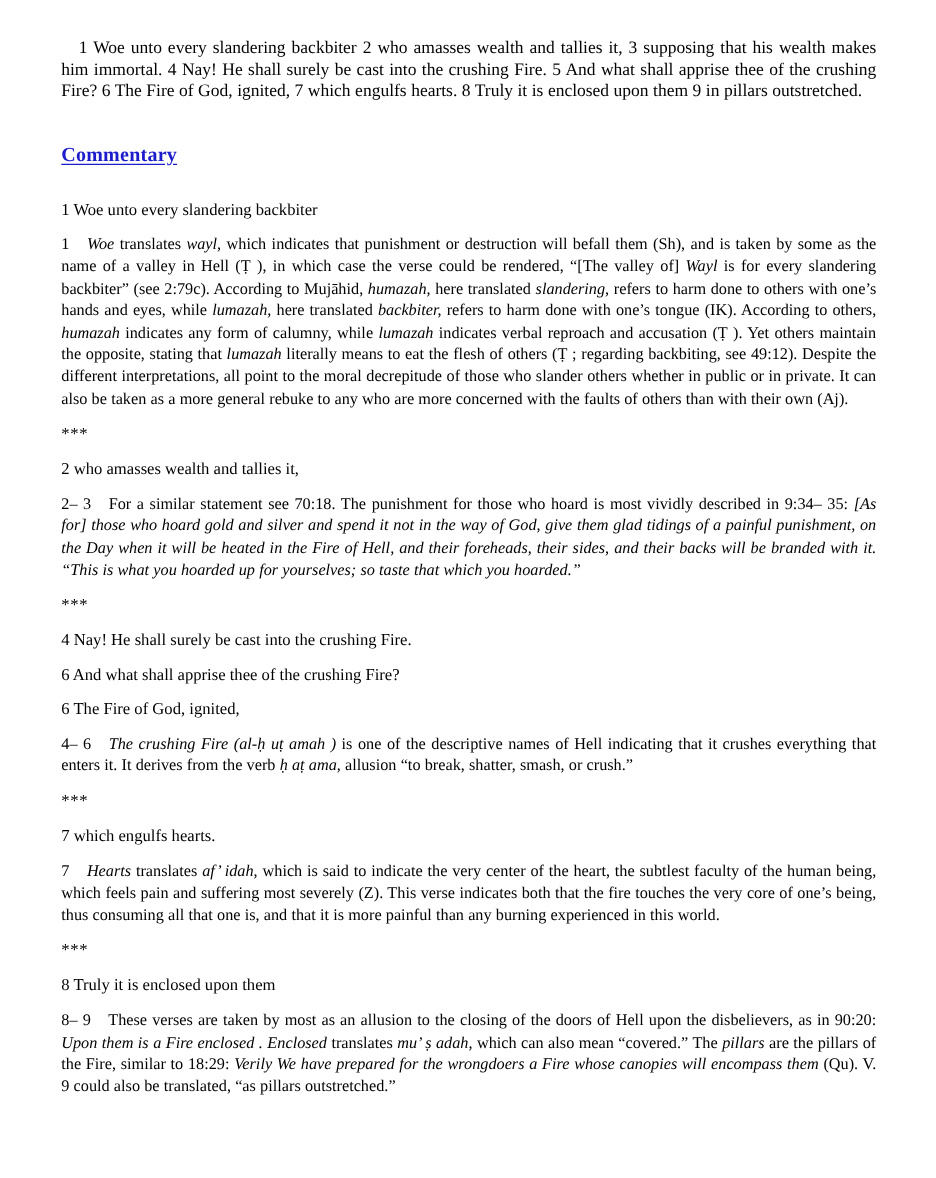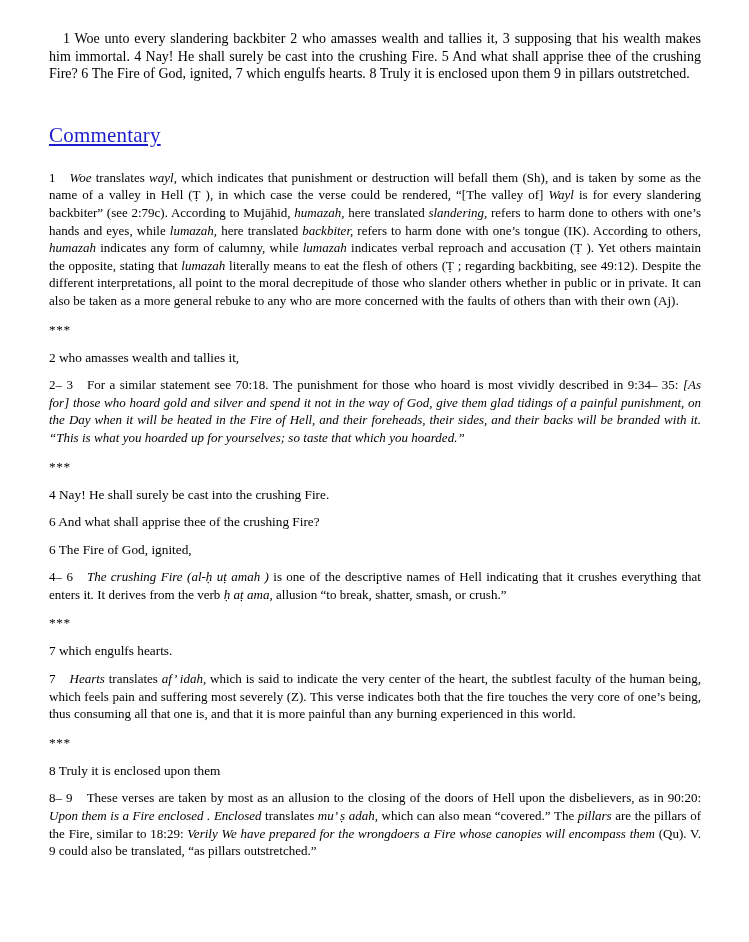--- a/index.html
+++ b/index.html
@@ -31,26 +31,26 @@
   .verse-block {
     font-size: 14px;
     line-height: 17.6px;
     text-align: justify;
     text-indent: 14px;
     margin: 0 0 6px 0;
     word-spacing: 0.1px;
   }
   
   .heading {
-    font-size: 21px;
-    font-weight: normal;
+    font-size: 16px;
+    font-weight: bold;
     color: #1c1ccc;
     text-decoration: underline;
     text-underline-offset: 2px;
-    margin: 26px 0 12px 0;
+    margin: 16px 0 12px 0;
     letter-spacing: 0.2px;
     line-height: 24px;
     display: inline-block;
   }
   .heading-wrap {
     margin: 14px 0 10px 0;
   }
   
   .verse-line {
     font-size: 13.3px;
@@ -87,20 +87,21 @@
 <div class="page">
   <div class="content">
 
     <p class="verse-block">1 Woe unto every slandering backbiter 2 who amasses wealth and tallies it, 3 supposing that his wealth makes him immortal. 4 Nay! He shall surely be cast into the crushing Fire. 5 And what shall apprise thee of the crushing Fire? 6 The Fire of God, ignited, 7 which engulfs hearts. 8 Truly it is enclosed upon them 9 in pillars outstretched.</p>
 
     <div class="heading-wrap">
       <span class="heading">Commentary</span>
     </div>
 
     <div id="sections-root">
+        <p class="verse-line">1 Woe unto every slandering backbiter</p>
         <p class="comment"><span class="vnum">1</span><i>Woe</i><span> translates </span><i>wayl,</i><span> which indicates that punishment or destruction will befall them (Sh), and is taken by some as the name of a valley in Hell (Ṭ ), in which case the verse could be rendered, “[The valley of] </span><i>Wayl</i><span> is for every slandering backbiter” (see 2:79c). According to Mujāhid, </span><i>humazah,</i><span> here translated </span><i>slandering,</i><span> refers to harm done to others with one’s hands and eyes, while </span><i>lumazah,</i><span> here translated </span><i>backbiter,</i><span> refers to harm done with one’s tongue (IK). According to others, </span><i>humazah</i><span> indicates any form of calumny, while </span><i>lumazah</i><span> indicates verbal reproach and accusation (Ṭ ). Yet others maintain the opposite, stating that </span><i>lumazah</i><span> literally means to eat the flesh of others (Ṭ ; regarding backbiting, see 49:12). Despite the different interpretations, all point to the moral decrepitude of those who slander others whether in public or in private. It can also be taken as a more general rebuke to any who are more concerned with the faults of others than with their own (Aj).</span></p>
         <div class="stars">***</div>
         <p class="verse-line">2 who amasses wealth and tallies it,</p>
         <p class="comment"><span class="vnum">2– 3</span><span>For a similar statement see 70:18. The punishment for those who hoard is most vividly described in 9:34– 35: </span><i>[As for] those who hoard gold and silver and spend it not in the way of God, give them glad tidings of a painful punishment, on the Day when it will be heated in the Fire of Hell, and their foreheads, their sides, and their backs will be branded with it. “This is what you hoarded up for yourselves; so taste that which you hoarded.”</i></p>
         <div class="stars">***</div>
         <p class="verse-line">4 Nay! He shall surely be cast into the crushing Fire.</p>
         <p class="verse-line">6 And what shall apprise thee of the crushing Fire?</p>
         <p class="verse-line">6 The Fire of God, ignited,</p>
         <p class="comment"><span class="vnum">4– 6</span><i>The crushing Fire (al-ḥ uṭ amah )</i><span> is one of the descriptive names of Hell indicating that it crushes everything that enters it. It derives from the verb </span><i>ḥ aṭ ama,</i><span> allusion “to break, shatter, smash, or crush.”</span></p>
         <div class="stars">***</div>

